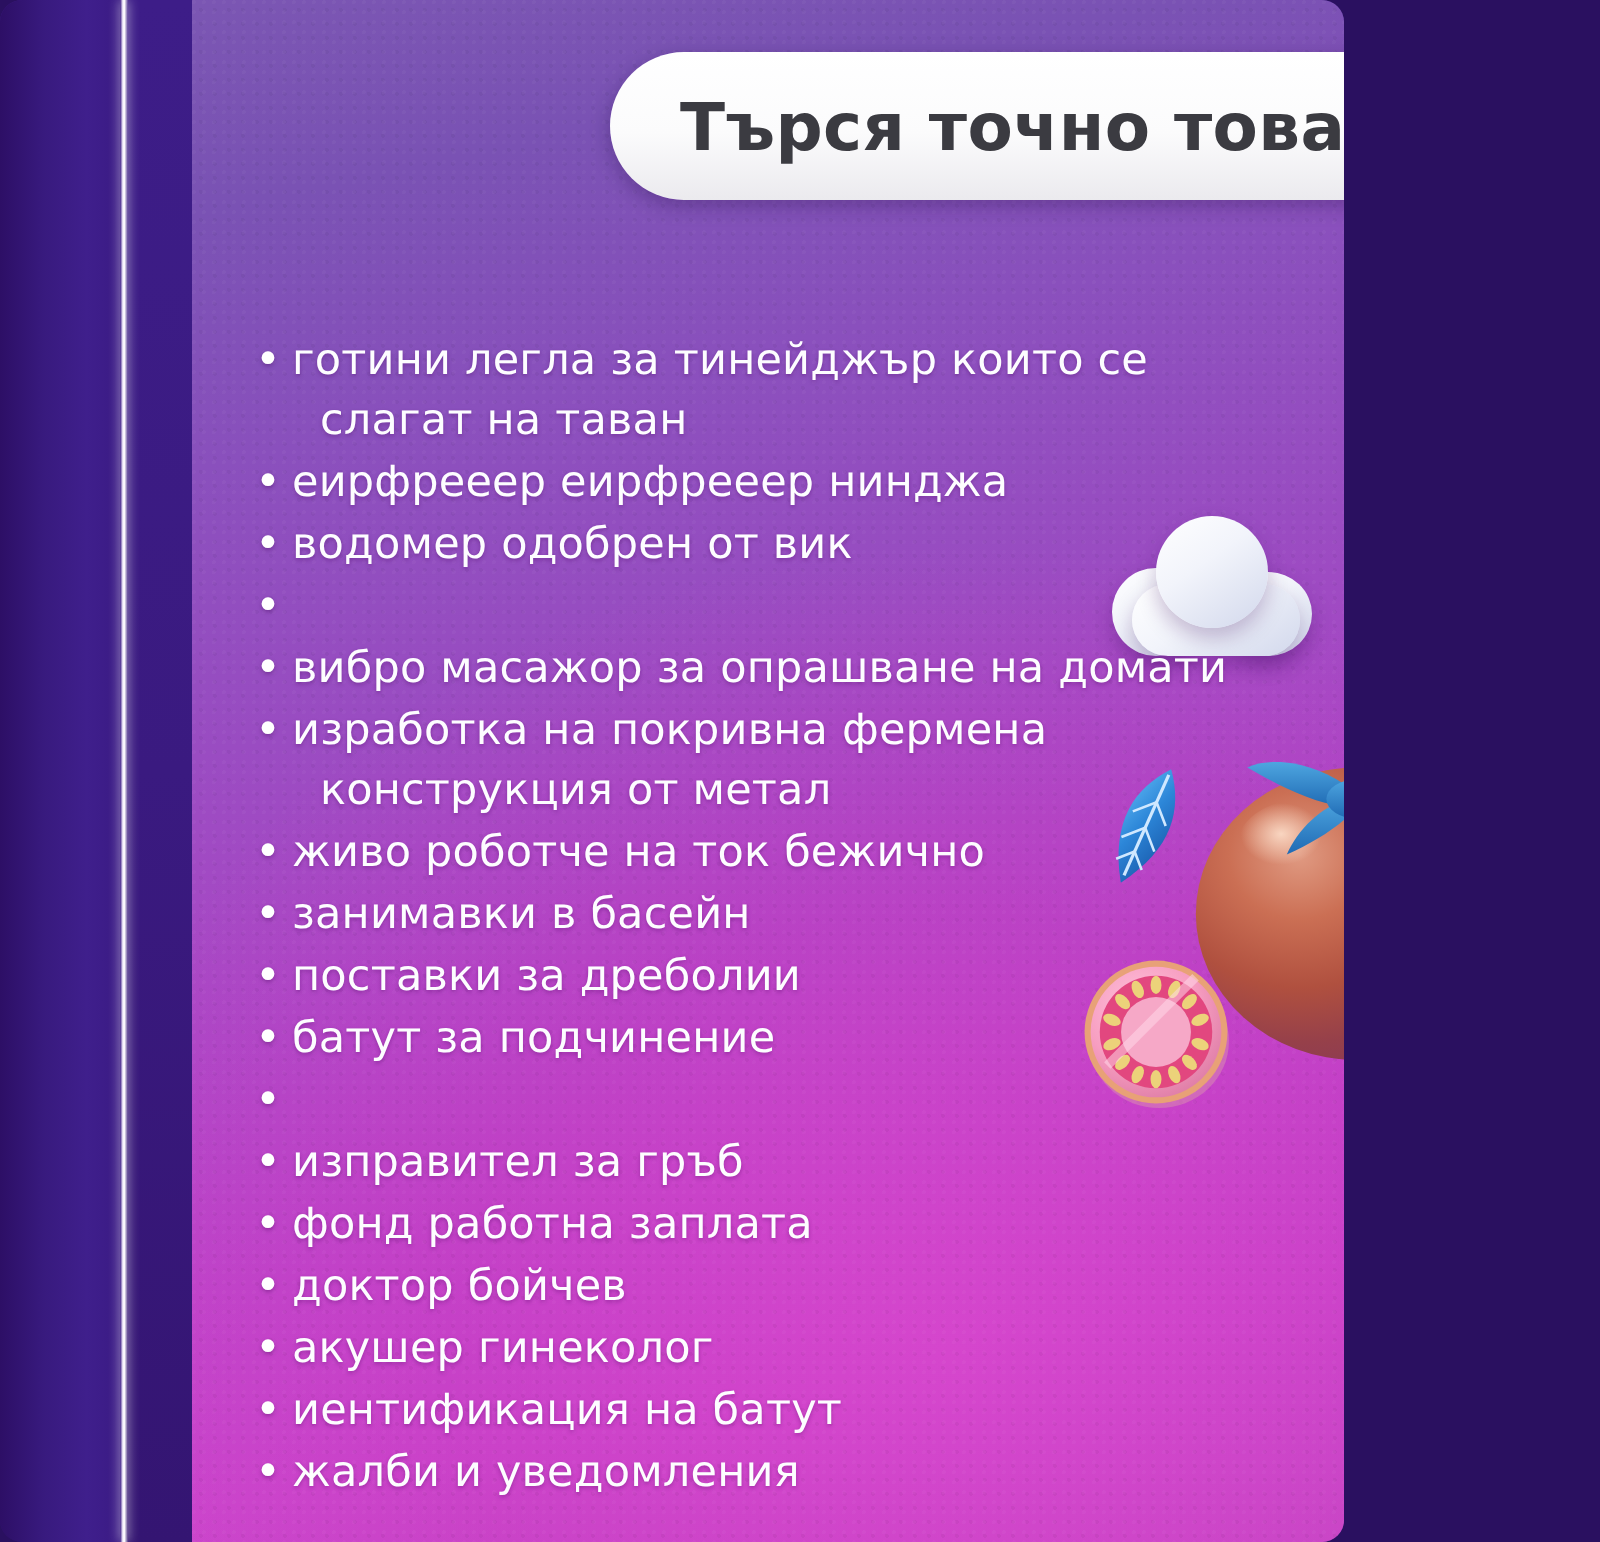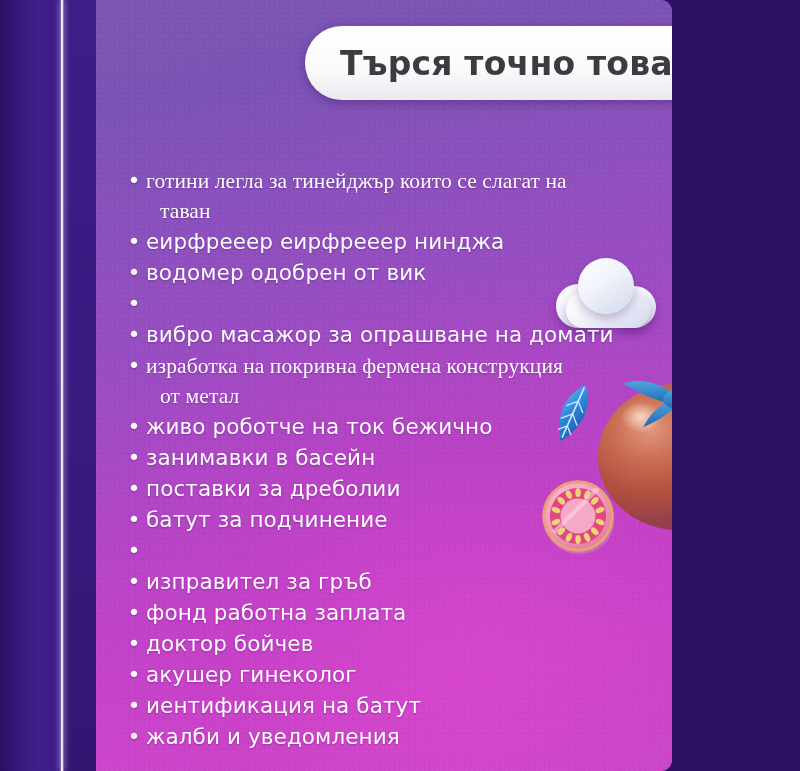--- a/index.html
+++ b/index.html
@@ -114,21 +114,21 @@
   }
   .li-text {
     color:#fdfdff;
     font-size:21.5px;
     line-height:30px;
     letter-spacing:.1px;
     text-shadow:0 1px 2px rgba(70,0,90,.33);
     text-indent:-14px;
     padding-left:14px;
   }
-  .li.wrap .li-text{ width:432px;font-family:Liberation Serif, serif; }
+  .li.wrap .li-text{ width:432px; }
 
   
   .deco { position:absolute; z-index:4; }
 
   
   .cloud { left:556px; top:258px; width:104px; height:76px; }
   .cloud .c {
     position:absolute; border-radius:50%;
     background:linear-gradient(145deg,#ffffff 0%,#f2f4fb 42%,#d2d8ec 100%);
     box-shadow:0 5px 10px rgba(60,10,90,.25);

